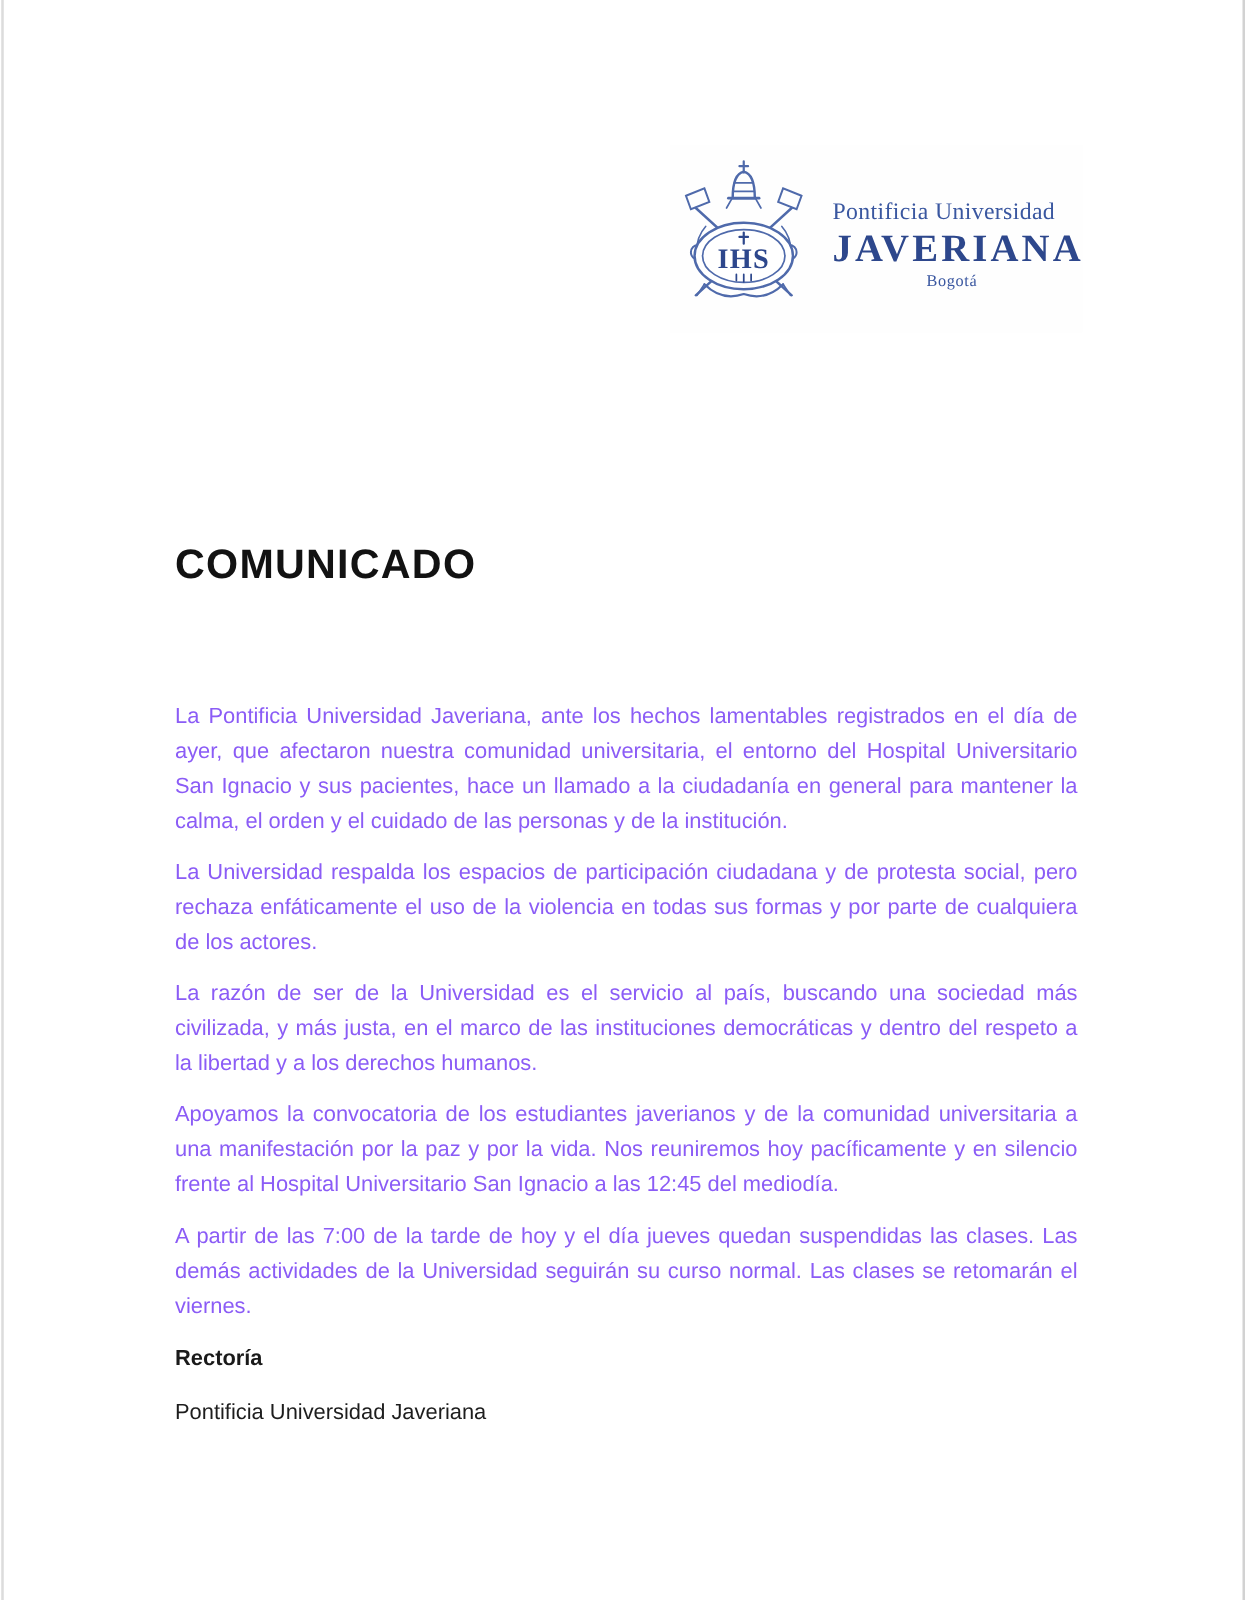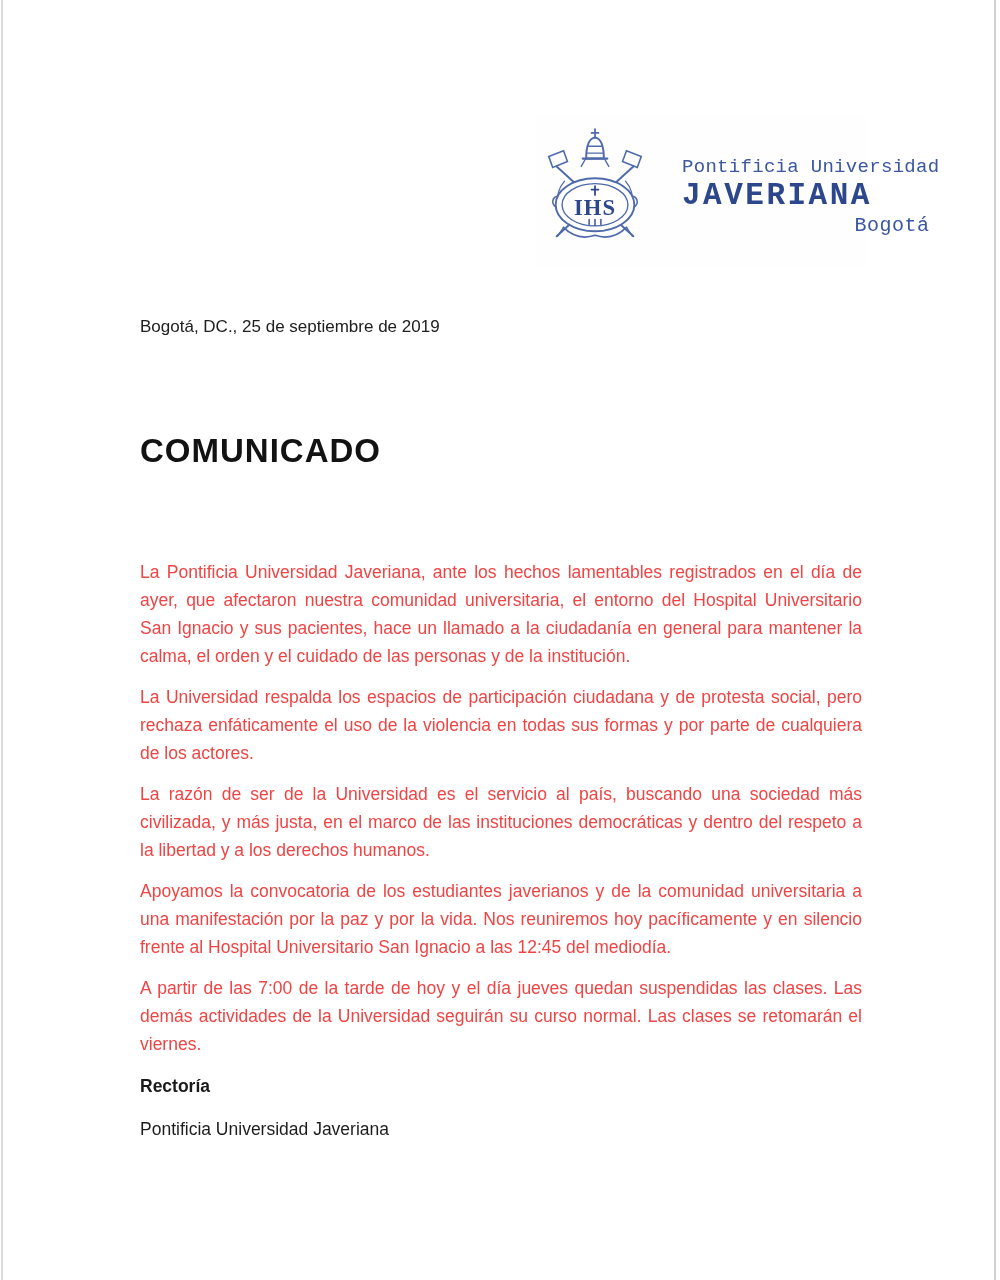--- a/index.html
+++ b/index.html
@@ -21,41 +21,41 @@
     left: 536px;
     top: 116px;
     width: 330px;
     height: 150px;
     display: flex;
     align-items: center;
     background: #fefefe;
   }
   .crest { flex: 0 0 auto; }
   .wordmark {
-    margin-left: 28px;
+    margin-left: 12px;
     margin-top: 10px;
-    font-family: Liberation Mono, monospace;
+    font-family: Liberation Serif, serif;
     white-space: nowrap;
   }
   .wm-top {
     font-size: 19px;
     color: #3a57a0;
     letter-spacing: 0.3px;
   }
   .wm-main {
     font-size: 31px;
     font-weight: bold;
     color: #2d478c;
     letter-spacing: 2.5px;
     line-height: 36px;
   }
   .wm-city {
-    font-size: 20px;
+    font-size: 13px;
     color: #3a57a0;
-    text-align: right;
+    text-align: center;
     padding-right: 10px;
     letter-spacing: 0.5px;
   }
 
   .date-line {
     position: absolute;
     left: 140px;
     top: 317px;
     font-size: 17px;
     color: #202020;
@@ -73,21 +73,21 @@
   }
 
   .doc-body {
     position: absolute;
     left: 140px;
     width: 722px;
     top: 558px;
     font-size: 17.5px;
     line-height: 28px;
     text-align: justify;
-    color: #ef4444;
+    color: #8b5cf6;
   }
   .doc-body p { margin: 0 0 13px 0; }
 
   .sig-role {
     position: absolute;
     left: 140px;
     top: 1076px;
     font-size: 17.5px;
     font-weight: bold;
     color: #1a1a1a;
@@ -142,21 +142,20 @@
       </g>
       <text x="60" y="90" text-anchor="middle" fill="#2d478c" font-family="Liberation Serif, serif" font-size="23" font-weight="bold" letter-spacing="1">IHS</text>
     </svg>
     <div class="wordmark">
       <div class="wm-top">Pontificia Universidad</div>
       <div class="wm-main">JAVERIANA</div>
       <div class="wm-city">Bogotá</div>
     </div>
   </div>
 
-  <div class="date-line">Bogotá, DC., 25 de septiembre de 2019</div>
 
   <div class="doc-title">COMUNICADO</div>
 
   <div class="doc-body">
     <p>La Pontificia Universidad Javeriana, ante los hechos lamentables registrados en el día de ayer, que afectaron nuestra comunidad universitaria, el entorno del Hospital Universitario San Ignacio y sus pacientes, hace un llamado a la ciudadanía en general para mantener la calma, el orden y el cuidado de las personas y de la institución.</p>
     <p>La Universidad respalda los espacios de participación ciudadana y de protesta social, pero rechaza enfáticamente el uso de la violencia en todas sus formas y por parte de cualquiera de los actores.</p>
     <p>La razón de ser de la Universidad es el servicio al país, buscando una sociedad más civilizada, y más justa, en el marco de las instituciones democráticas y dentro del respeto a la libertad y a los derechos humanos.</p>
     <p>Apoyamos la convocatoria de los estudiantes javerianos y de la comunidad universitaria a una manifestación por la paz y por la vida. Nos reuniremos hoy pacíficamente y en silencio frente al Hospital Universitario San Ignacio a las 12:45 del mediodía.</p>
     <p>A partir de las 7:00 de la tarde de hoy y el día jueves quedan suspendidas las clases. Las demás actividades de la Universidad seguirán su curso normal. Las clases se retomarán el viernes.</p>
   </div>

